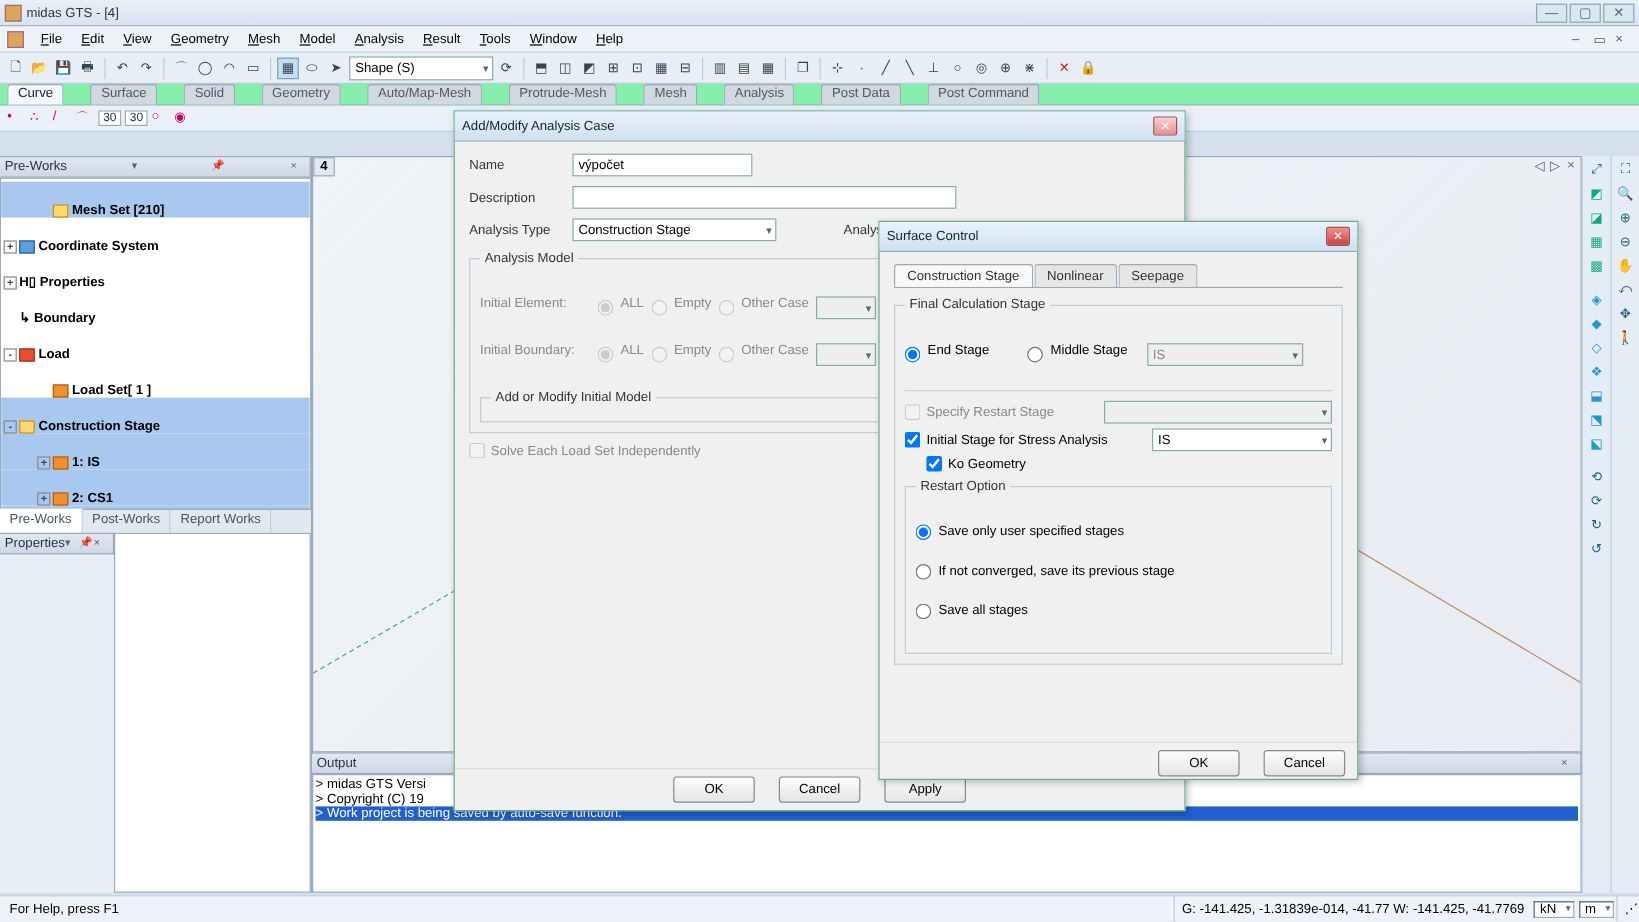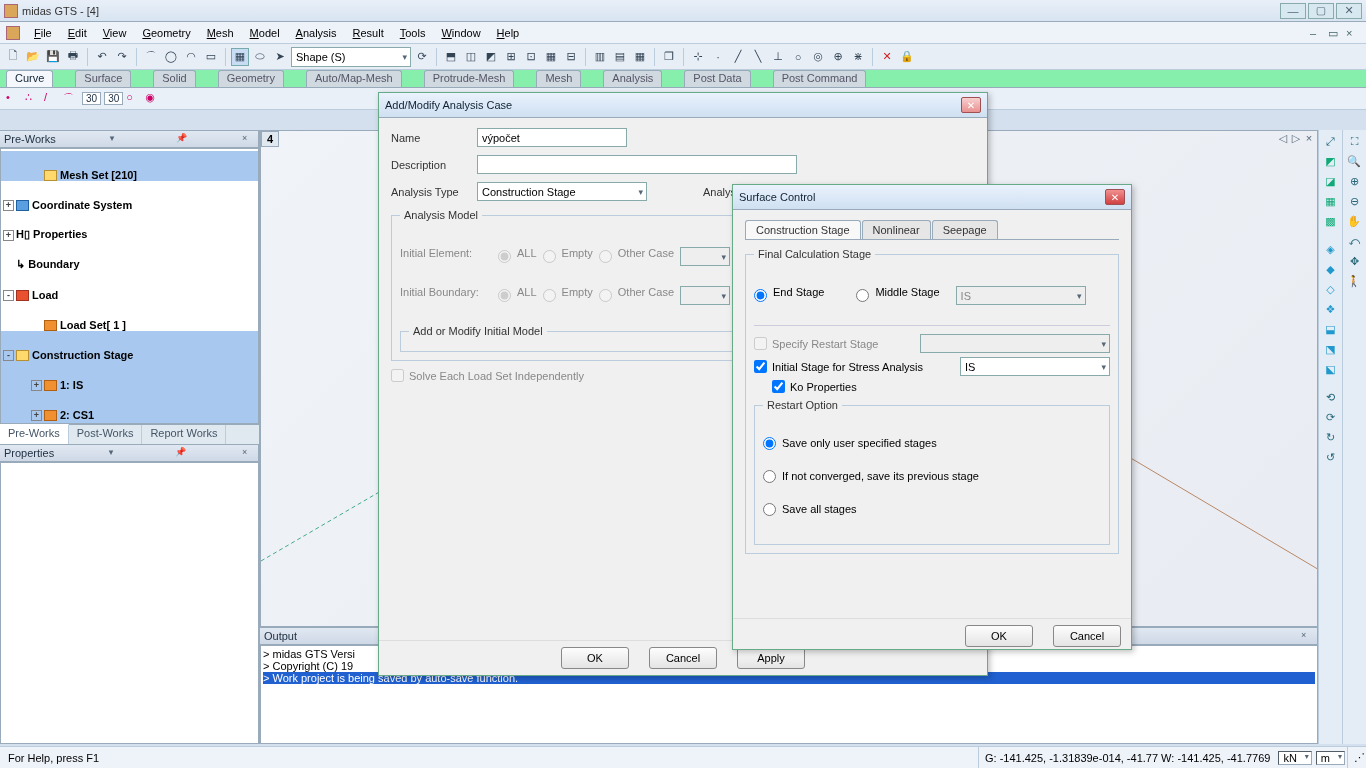--- a/index.html
+++ b/index.html
@@ -49,21 +49,21 @@
 .tree .ind { display:inline-block; }
 .tree .fico { width:13px;height:11px;margin-right:3px;display:inline-block;}
 .fico.folder { background:#ffd96b;border:1px solid #b89030;}
 .fico.red { background:#e85030;border:1px solid #a03020;}
 .fico.orange { background:#f09030;border:1px solid #b06010;}
 .fico.blue { background:#5aa0e0;border:1px solid #2060a0;}
 .tabs-bottom { height:20px;display:flex;background:#e0e8f0;border-top:1px solid #9ab;}
 .tabs-bottom .tb { padding:2px 8px;border-right:1px solid #bcd;color:#456;}
 .tabs-bottom .tb.active { background:#fff;border-top:1px solid #fff;margin-top:-1px;}
 
-.props { height:300px;display:flex;flex-direction:column;}
+.props { height:300px;display:flex;flex-direction:row;}
 .props .body { flex:1;background:#fff;border:1px solid #9ab;}
 
 
 .center { flex:1; position:relative; background:#fff;}
 .viewport { position:absolute;inset:0;border:1px solid #9ab;background:linear-gradient(135deg,#f0f3f8,#e8ecf2);}
 .vp-tab { position:absolute;top:0;left:0;width:18px;height:16px;background:#e0e8f0;border:1px solid #9ab;display:flex;align-items:center;justify-content:center;font-weight:bold;}
 .vp-nav { position:absolute;top:0;right:2px;display:flex;gap:1px;}
 .vp-nav span { width:12px;height:14px;color:#567;display:flex;align-items:center;justify-content:center;}
 
 
@@ -486,21 +486,21 @@
         <span style="color:#888">Specify Restart Stage</span>
         <div class="combo disabled" style="width:190px;margin-left:auto"></div>
       </div>
       <div class="chk">
         <input type="checkbox" checked="" style="">
         <span>Initial Stage for Stress Analysis</span>
         <div class="combo" style="width:150px;margin-left:auto">IS</div>
       </div>
       <div class="chk" style="margin-left:18px">
         <input type="checkbox" checked="" style="">
-        <span>Ko Properties</span>
+        <span>Ko Geometry</span>
       </div>
       <fieldset style="margin-top:6px">
         <legend>Restart Option</legend>
         <div class="radiorow">
             <input type="radio" checked="" style="">
             <span>Save only user specified stages</span>
           </div>
         <div class="radiorow">
             <input type="radio" style="">
             <span>If not converged, save its previous stage</span>

